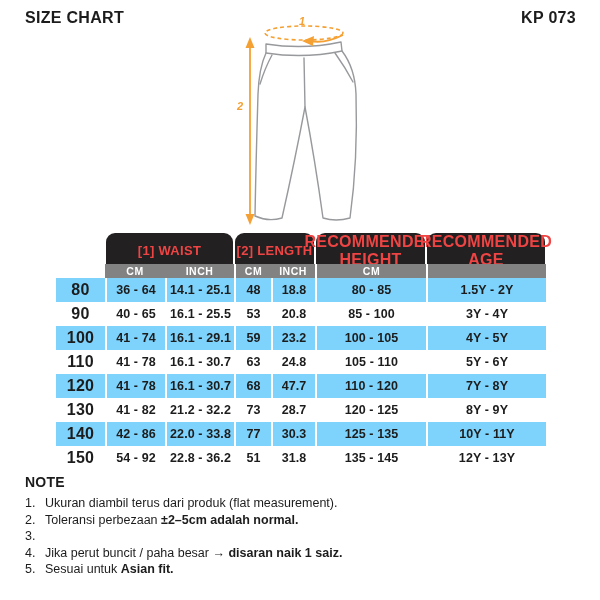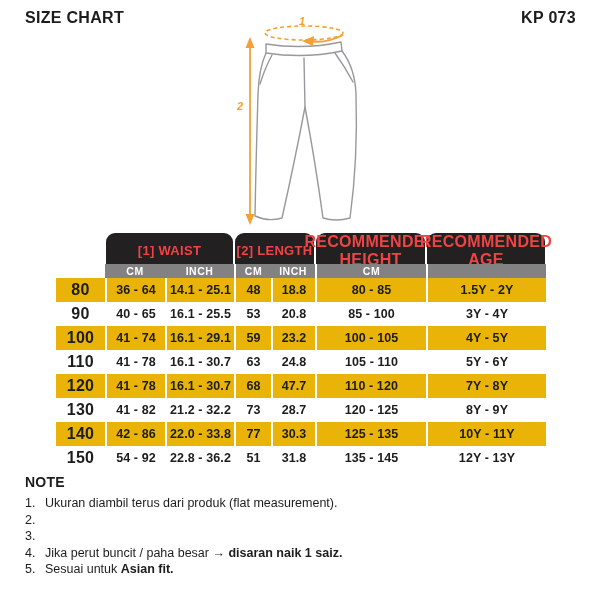--- a/index.html
+++ b/index.html
@@ -35,21 +35,21 @@
   .band-gap{border-left:2px solid #fff;}
   .band-empty{background:#fff;}
   .tbody{grid-auto-rows:24px;}
   .trow{display:contents;}
   .cell{
     display:flex;align-items:center;justify-content:center;
     font-weight:bold;font-size:12.5px;white-space:nowrap;letter-spacing:.1px;
   }
   .cell.div{border-left:2px solid #fff;}
   .cell.sz{font-size:16px;letter-spacing:.3px;}
-  .trow.stripe .cell{background:#eab308;}
+  .trow.stripe .cell{background:#7dd3fc;}
   
   .notes{position:absolute;left:25px;top:474px;width:545px;}
   .note-title{font-size:14px;font-weight:bold;margin-bottom:5px;letter-spacing:.2px;}
   .note-item{display:flex;font-size:12.5px;line-height:16.5px;}
   .note-num{width:20px;flex:0 0 20px;}
   .note-bold{font-weight:bold;}
 </style>
 </head>
 <body>
 
@@ -174,20 +174,21 @@
 </div>
 
 <div class="notes">
   <div class="note-title">NOTE</div>
   <div class="note-item">
     <span class="note-num">1.</span>
     <span><span>Ukuran diambil terus dari produk (flat measurement).</span><span class="note-bold"></span></span>
   </div>
   <div class="note-item">
     <span class="note-num">2.</span>
+    <span><span>Toleransi perbezaan </span><span class="note-bold">±2–5cm adalah normal.</span></span>
   </div>
   <div class="note-item">
     <span class="note-num">3.</span>
   </div>
   <div class="note-item">
     <span class="note-num">4.</span>
     <span><span>Jika perut buncit / paha besar → </span><span class="note-bold">disaran naik 1 saiz.</span></span>
   </div>
   <div class="note-item">
     <span class="note-num">5.</span>

